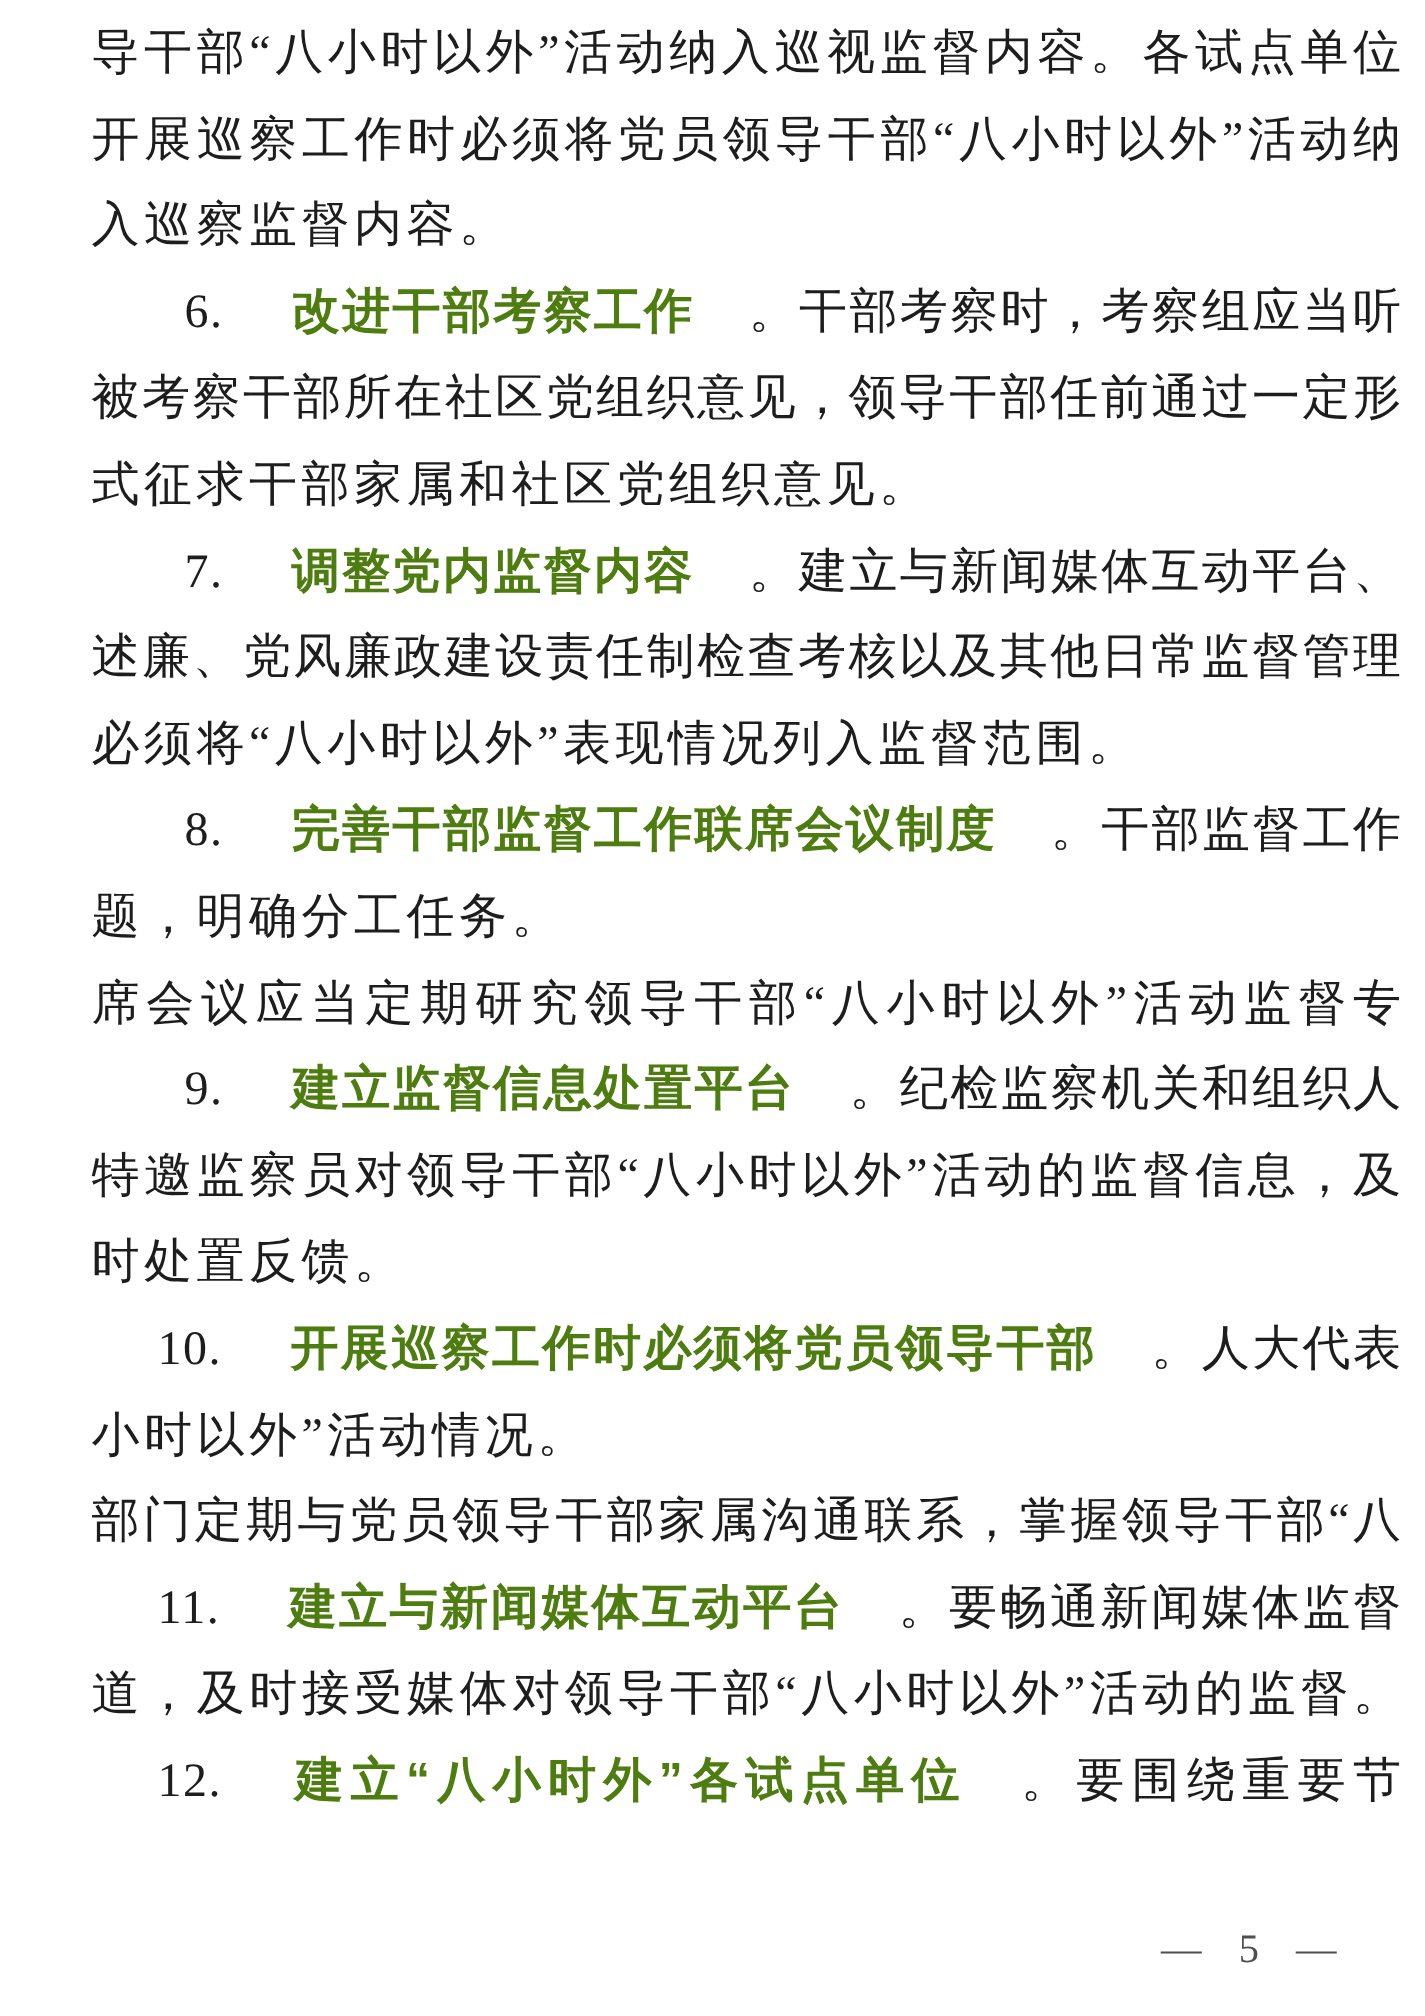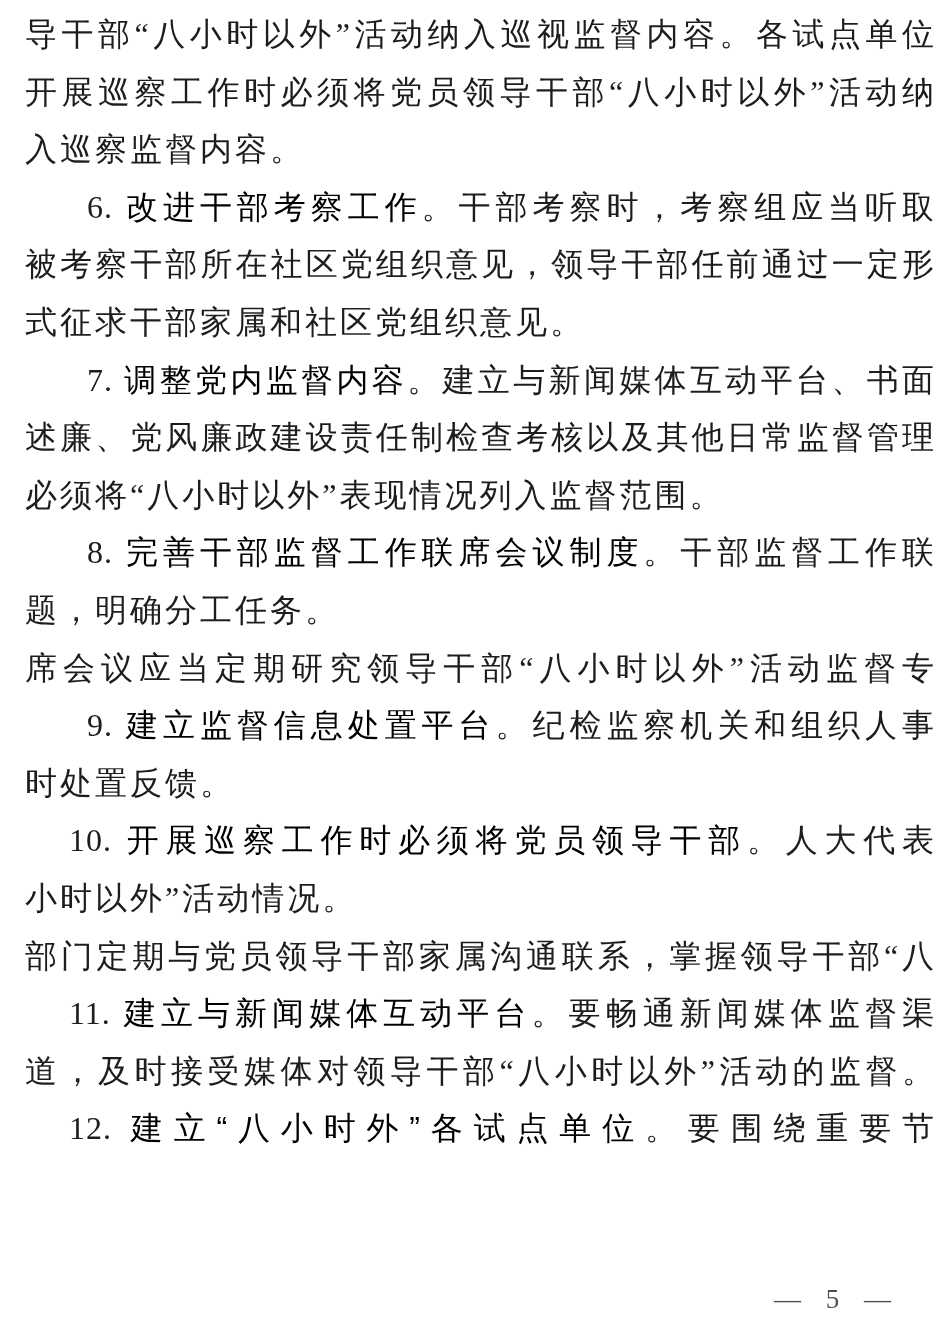--- a/index.html
+++ b/index.html
@@ -26,25 +26,25 @@
   }
   .line.fill {
     white-space: normal;
     letter-spacing: 1px;
     text-align: justify;
     text-align-last: justify;
     -moz-text-align-last: justify;
   }
   .ind1 { padding-left: 62px; }
   .ind2 { padding-left: 44px; }
-  .seg { color: #1d1d1d; }
+  .seg { color: #1d1d1d; margin-left: 36px; }
   .seg.bold {
     font-family: "Liberation Sans", sans-serif;
-    font-weight: 400;
-    color: #000000;
+    font-weight: 700;
+    color: #4d7c0f;
   }
   .footer {
     position: absolute;
     top: 1284px;
     right: 50px;
     font-size: 27px;
     letter-spacing: 9px;
     color: #4f4f4f;
     font-family: "Liberation Serif", serif;
   }
@@ -60,20 +60,21 @@
       <div class="line fill ind1"><span class="seg">6. </span><span class="seg bold">改进干部考察工作</span><span class="seg">。干部考察时，考察组应当听取</span></div>
       <div class="line fill"><span class="seg">被考察干部所在社区党组织意见，领导干部任前通过一定形</span></div>
       <div class="line"><span class="seg">式征求干部家属和社区党组织意见。</span></div>
       <div class="line fill ind1"><span class="seg">7. </span><span class="seg bold">调整党内监督内容</span><span class="seg">。建立与新闻媒体互动平台、书面</span></div>
       <div class="line fill"><span class="seg">述廉、党风廉政建设责任制检查考核以及其他日常监督管理</span></div>
       <div class="line"><span class="seg">必须将“八小时以外”表现情况列入监督范围。</span></div>
       <div class="line fill ind1"><span class="seg">8. </span><span class="seg bold">完善干部监督工作联席会议制度</span><span class="seg">。干部监督工作联</span></div>
       <div class="line"><span class="seg">题，明确分工任务。</span></div>
       <div class="line fill"><span class="seg">席会议应当定期研究领导干部“八小时以外”活动监督专</span></div>
       <div class="line fill ind1"><span class="seg">9. </span><span class="seg bold">建立监督信息处置平台</span><span class="seg">。纪检监察机关和组织人事</span></div>
+      <div class="line fill"><span class="seg">特邀监察员对领导干部“八小时以外”活动的监督信息，及</span></div>
       <div class="line"><span class="seg">时处置反馈。</span></div>
       <div class="line fill ind2"><span class="seg">10. </span><span class="seg bold">开展巡察工作时必须将党员领导干部</span><span class="seg">。人大代表</span></div>
       <div class="line"><span class="seg">小时以外”活动情况。</span></div>
       <div class="line fill"><span class="seg">部门定期与党员领导干部家属沟通联系，掌握领导干部“八</span></div>
       <div class="line fill ind2"><span class="seg">11. </span><span class="seg bold">建立与新闻媒体互动平台</span><span class="seg">。要畅通新闻媒体监督渠</span></div>
       <div class="line fill"><span class="seg">道，及时接受媒体对领导干部“八小时以外”活动的监督。</span></div>
       <div class="line fill ind2"><span class="seg">12. </span><span class="seg bold">建立“八小时外”各试点单位</span><span class="seg">。要围绕重要节</span></div>
     </div>
 </div>
 

